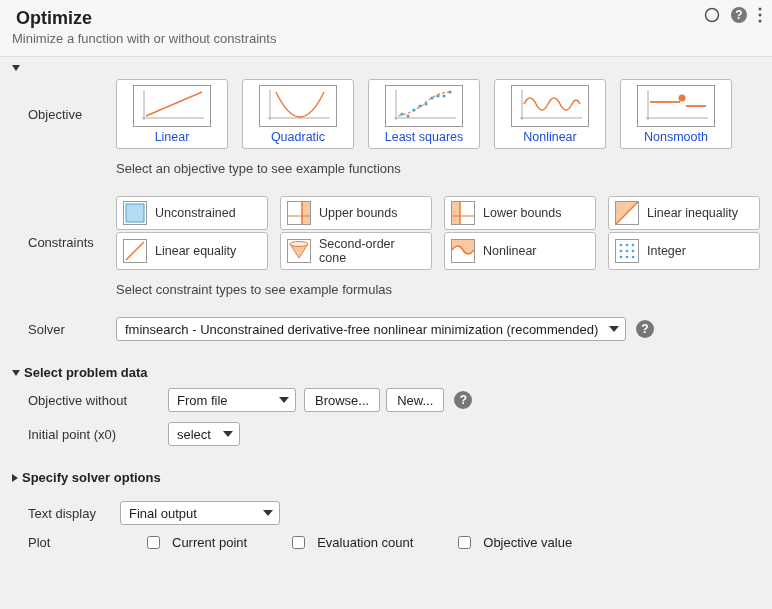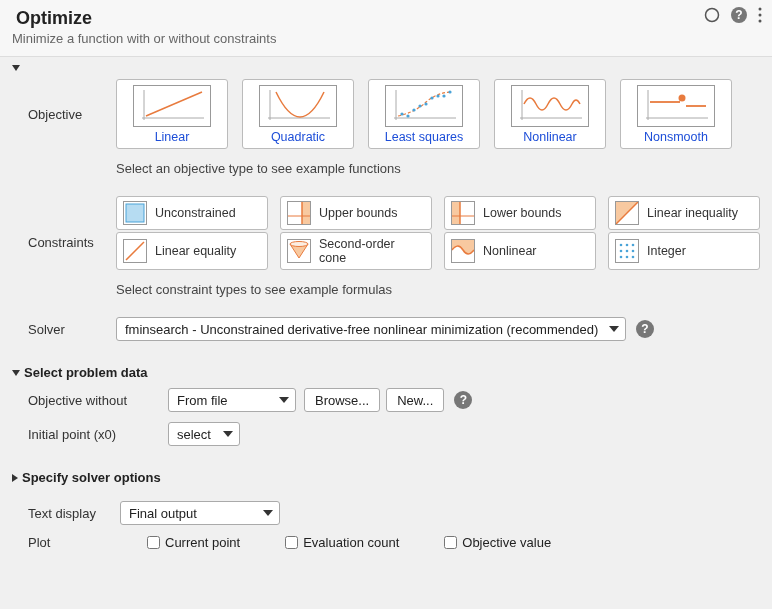--- a/index.html
+++ b/index.html
@@ -189,21 +189,21 @@
     justify-content: center;
     cursor: pointer;
   }
   .checkbox-group {
     display: flex;
     gap: 18px;
   }
   .cb-item {
     display: flex;
     align-items: center;
-    gap: 5px;
+    gap: 12px;
     cursor: pointer;
     padding-left: 27px;
   }
   .cb-item input { margin: 0; }
   svg { display: block; }
 </style>
 </head>
 <body>
 
 <div class="header">

